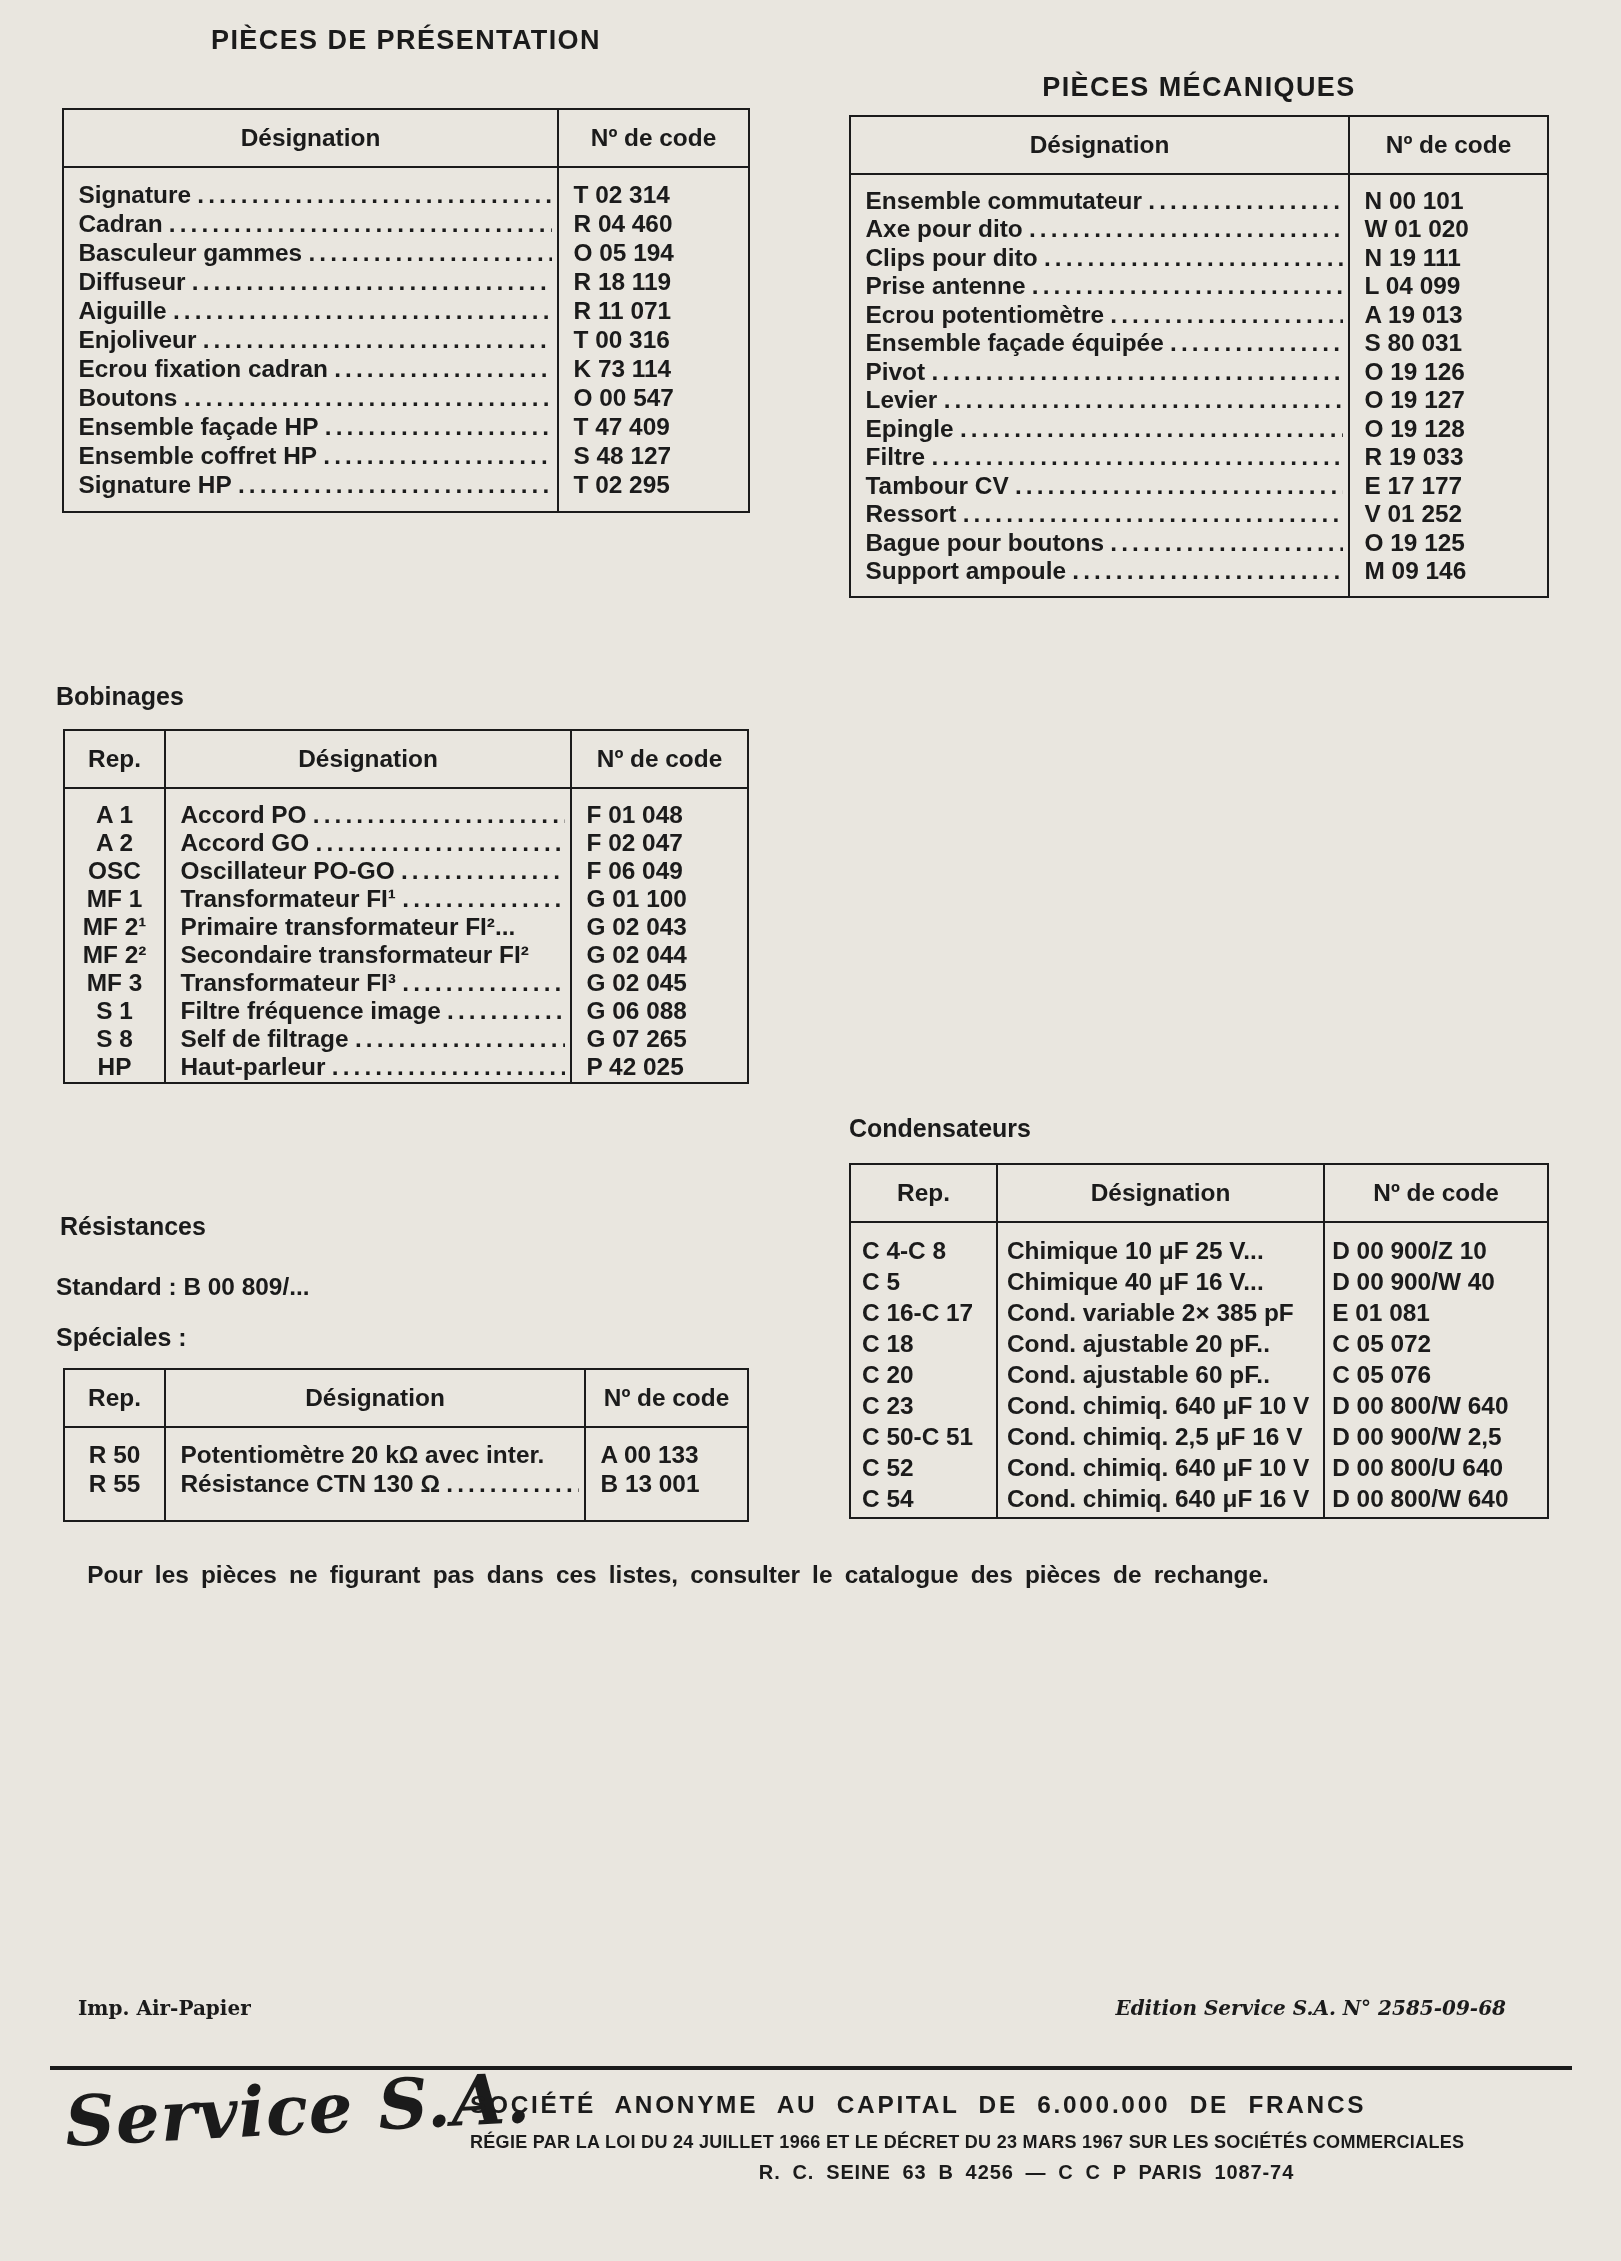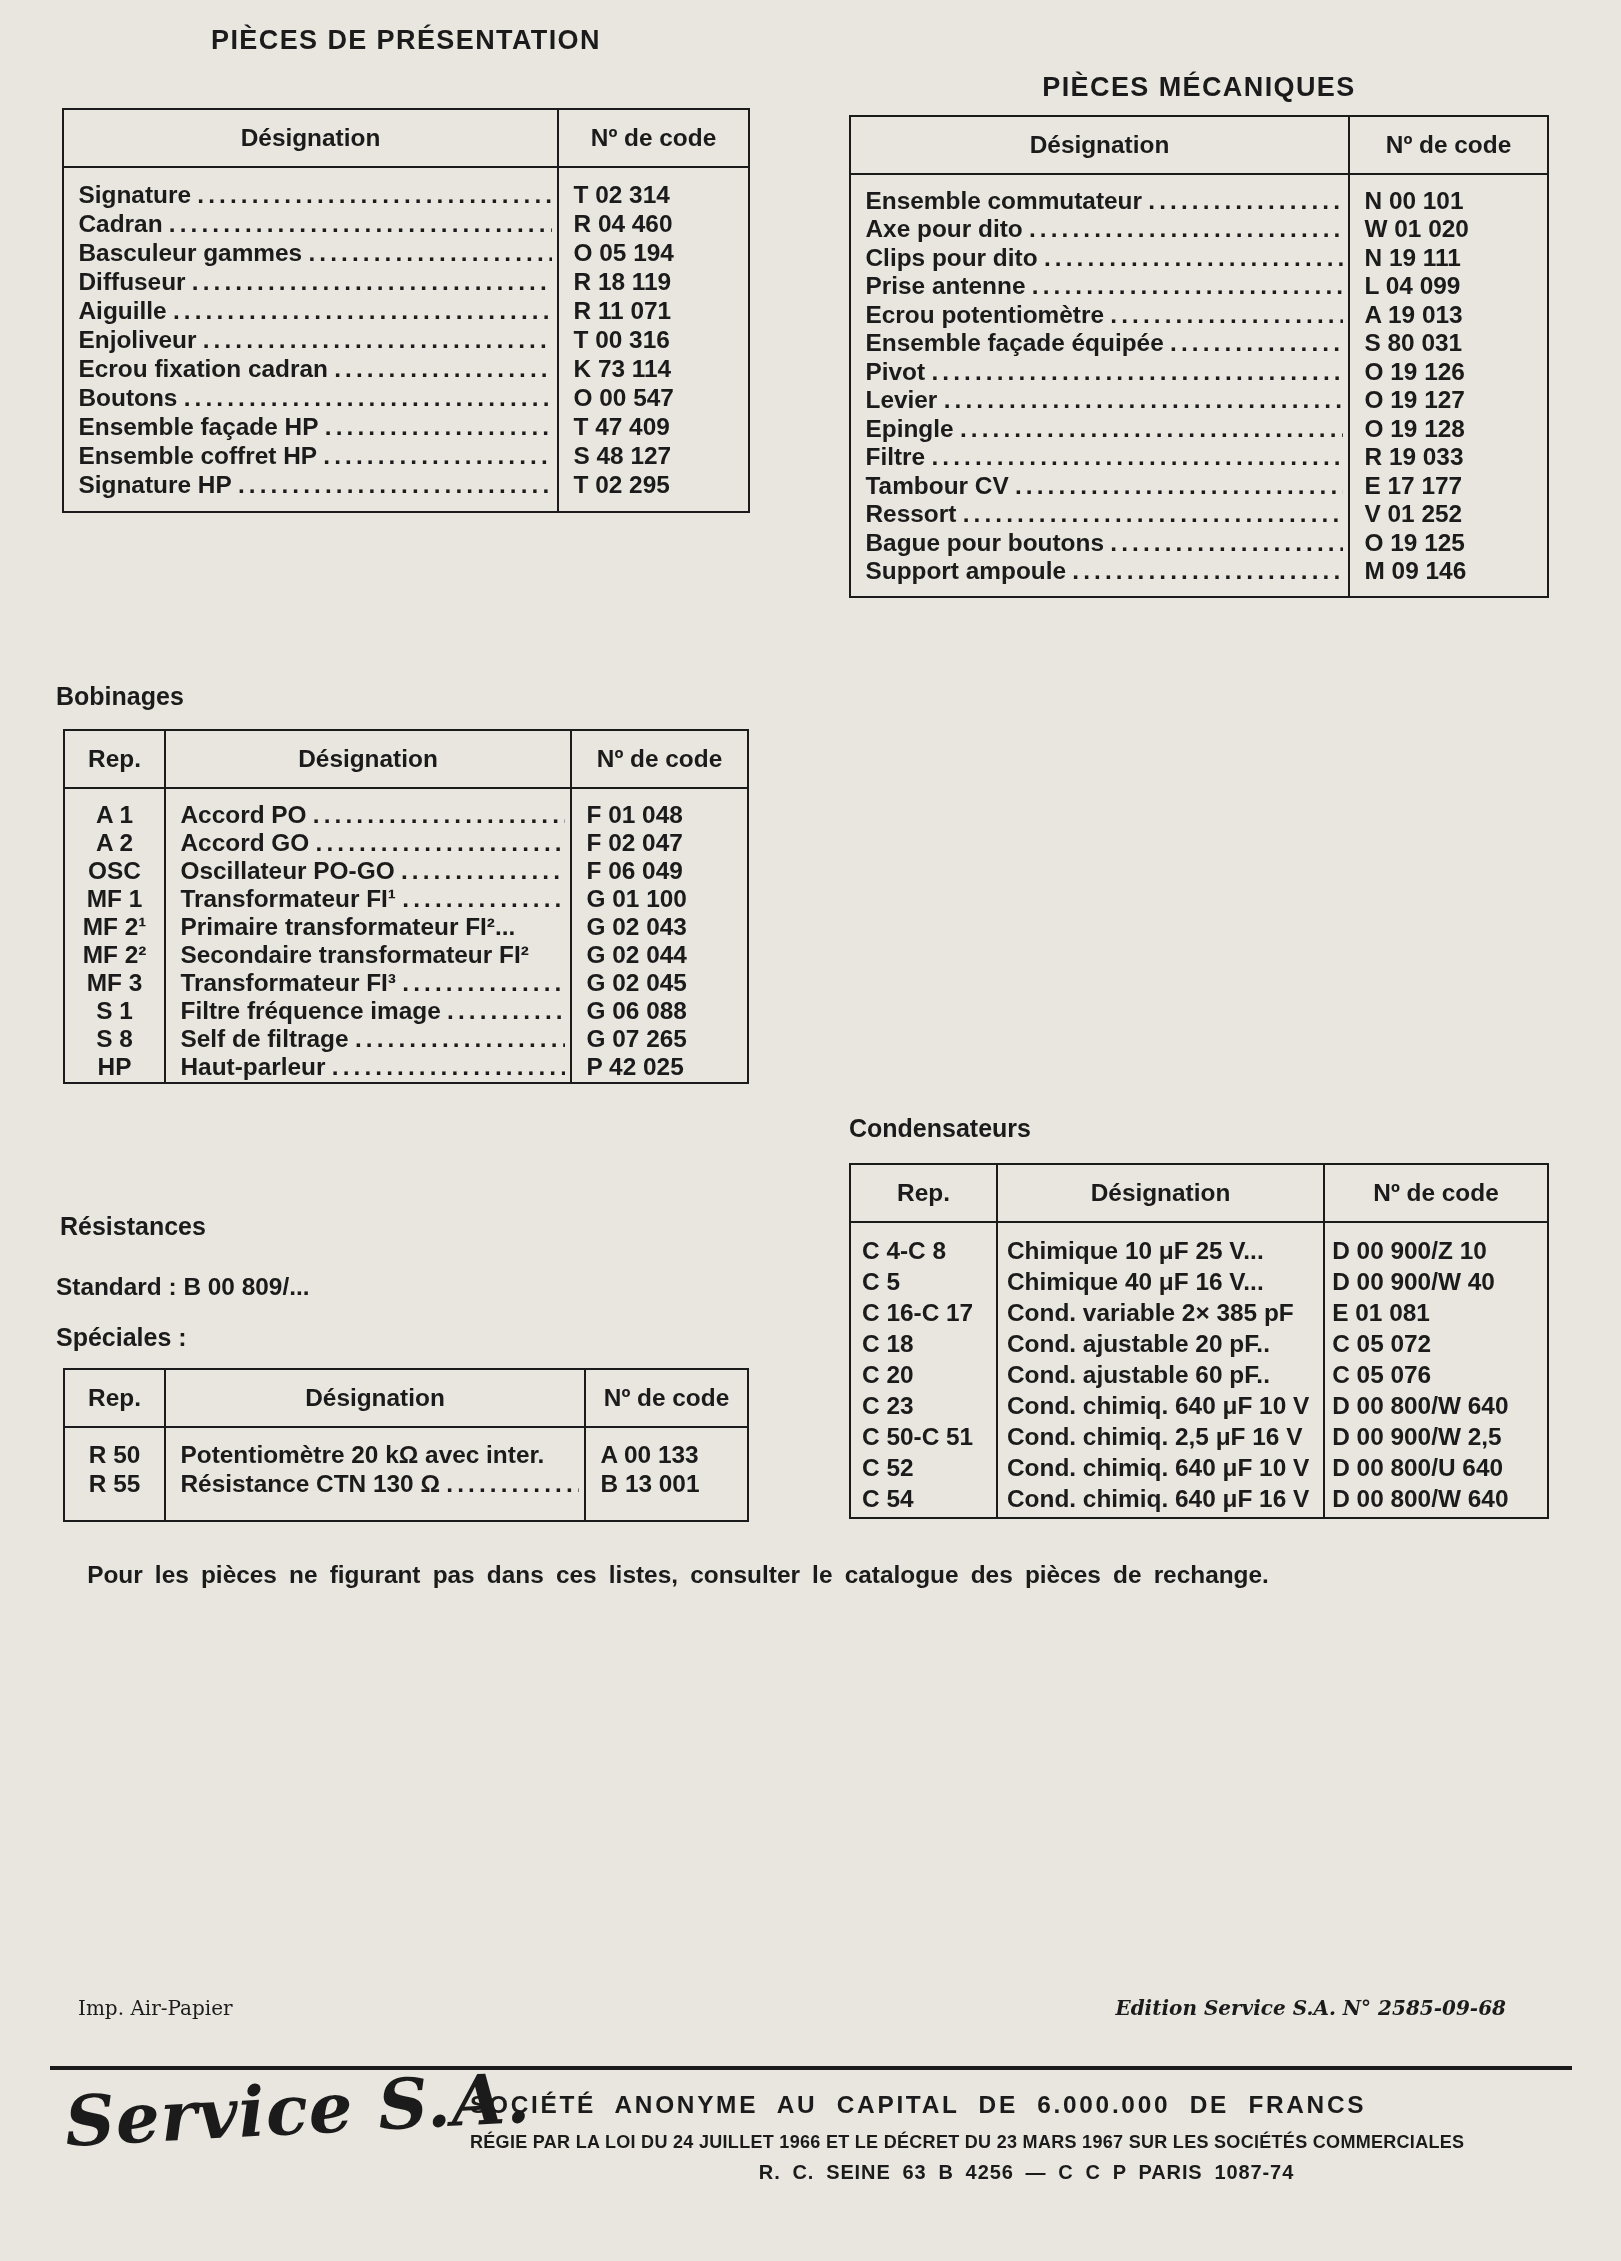--- a/index.html
+++ b/index.html
@@ -94,21 +94,21 @@
   .tbl-condensateurs .td.r{text-align:left;padding-left:11px;}
 
   
   .note{
     position:absolute;left:0;top:1561px;width:1356px;
     text-align:center;font-size:24.4px;font-weight:bold;
     word-spacing:5.4px;
   }
   .printer{
     position:absolute;left:78px;top:1996px;
-    font-family:"DejaVu Serif", serif;font-weight:normal;font-size:20px;
+    font-family:"DejaVu Serif", serif;font-weight:bold;font-size:20px;
   }
   .edition{
     position:absolute;right:116px;top:1996px;
     font-family:"DejaVu Serif", serif;font-style:italic;font-weight:bold;font-size:20px;
   }
   .rule{
     position:absolute;left:50px;top:2066px;width:1522px;height:3.6px;
     background:var(--ink);
   }
   .logo{

